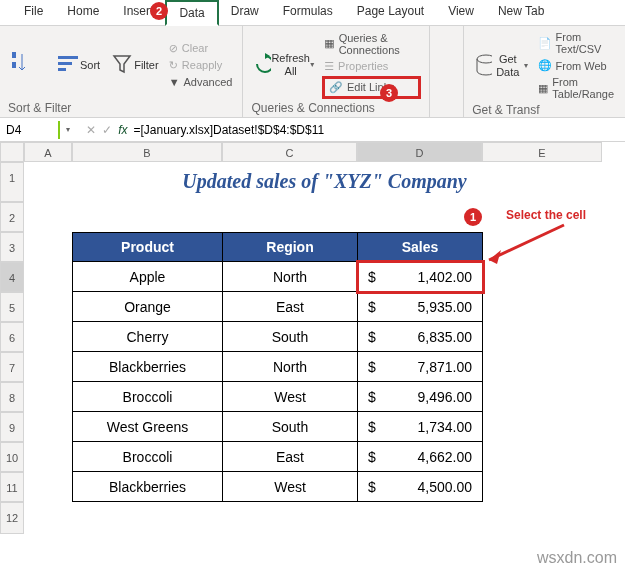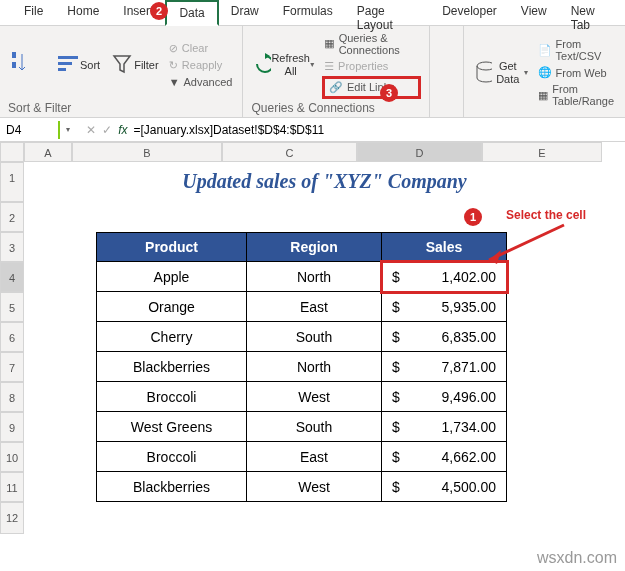--- a/index.html
+++ b/index.html
@@ -35,21 +35,21 @@
 .row-head { height: 30px; border: 1px solid #d4d4d4; background: #f3f2f1; font-size: 11px; color: #555; text-align: center; line-height: 30px; }
 .row-head.sel { background: #d2d2d2; }
 .col-headers { display: flex; height: 20px; }
 .corner { width: 24px; height: 20px; background: #f3f2f1; border: 1px solid #d4d4d4; }
 .col-head { border: 1px solid #d4d4d4; background: #f3f2f1; font-size: 11px; color: #555; text-align: center; line-height: 20px; }
 .col-head.sel { background: #d2d2d2; }
 .cells { position: relative; }
 
 .title-text { font-family: Georgia, serif; font-style: italic; font-weight: bold; font-size: 20px; color: #2f5597; text-align: center; padding: 8px 0; }
 
-.data-table { border-collapse: collapse; margin-left: 72px; }
+.data-table { border-collapse: collapse; margin-left: 48px; }
 .data-table th { background: #305496; color: #fff; font-weight: bold; font-size: 14px; padding: 6px 10px; border: 1px solid #000; text-align: center; }
 .data-table td { border: 1px solid #000; font-size: 14px; padding: 5px 10px; text-align: center; height: 30px; }
 .data-table td.product { width: 145px; }
 .data-table td.region { width: 130px; }
 .data-table td.sales { width: 120px; text-align: left; }
 .sales-cell { display: flex; justify-content: space-between; }
 .sel-cell { outline: 3px solid #d62828; outline-offset: -1px; }
 
 .annotation { position: absolute; color: #d62828; font-weight: bold; font-size: 12px; margin-left: 20px; }
 .arrow-svg { position: absolute; }
@@ -62,21 +62,20 @@
 <body>
 
 <div class="ribbon-tabs">
   <div class="tab">File</div>
   <div class="tab">Home</div>
   <div class="tab">Insert</div>
   <div class="tab active">Data</div>
   <div class="tab">Draw</div>
   <div class="tab">Formulas</div>
   <div class="tab">Page Layout</div>
-  <div class="tab">Developer</div>
   <div class="tab">View</div>
   <div class="tab">New Tab</div>
 </div>
 <span class="callout-num" style="top:2px; left:150px;">2</span>
 
 <div class="ribbon">
   <div class="group">
     <div class="group-row">
       <div class="big-btn">
         <svg width="18" height="28">
@@ -167,20 +166,21 @@
         <div class="small-btn">
             <span>🌐</span>
             <span>From Web</span>
           </div>
         <div class="small-btn">
             <span>▦</span>
             <span>From Table/Range</span>
           </div>
       </div>
     </div>
+    <div class="group-label">Get &amp; Transf</div>
   </div>
 </div>
 
 <div class="name-formula">
   <div class="name-box">D4</div>
   <span class="chevron" style="padding:0 6px;">▾</span>
   <div class="fx-area">
     <span style="color:#aaa;">✕</span>
     <span style="color:#aaa;">✓</span>
     <span class="fx-icon">fx</span>

